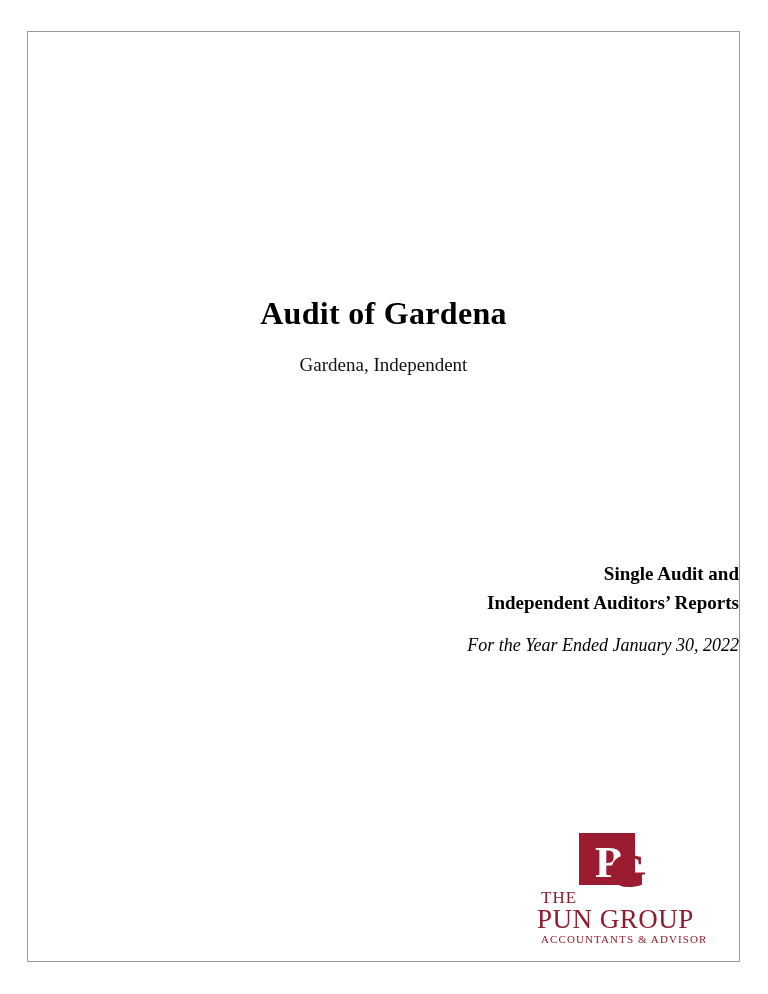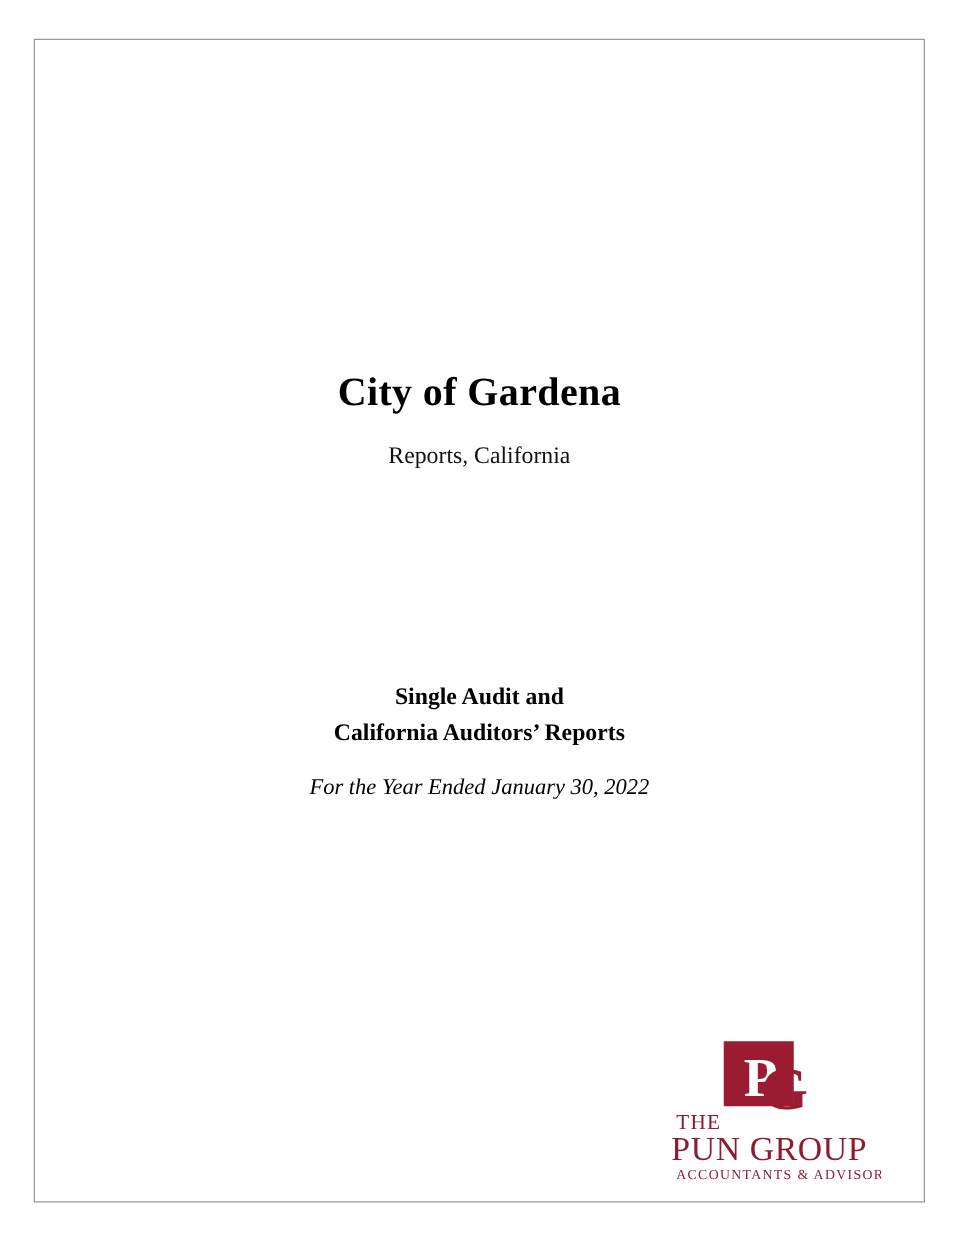--- a/index.html
+++ b/index.html
@@ -56,23 +56,23 @@
   .doc-subtitle {
     margin-top: 22px;
     font-family: "Liberation Serif", serif;
     font-size: 19px;
     line-height: 1.2;
     color: #111111;
   }
   .report-block {
     position: absolute;
     left: 0;
-    top: 512px;
+    top: 528px;
     width: 711px;
-    text-align: center;
+    text-align: right;
   }
   .report-line {
     font-family: "Liberation Serif", serif;
     font-weight: bold;
     font-size: 19px;
     line-height: 1.5;
     color: #000000;
   }
   .period-line {
     margin-top: 18px;
@@ -96,27 +96,27 @@
 </style>
 </head>
 <body>
 
 <div class="page">
   <div class="page-border"></div>
 
   <div class="content">
 
     <div class="title-block">
-      <div class="doc-title">City of Gardena</div>
-      <div class="doc-subtitle">Reports, California</div>
+      <div class="doc-title">Audit of Gardena</div>
+      <div class="doc-subtitle">Gardena, Independent</div>
     </div>
 
     <div class="report-block">
       <div class="report-line">Single Audit and</div>
-      <div class="report-line">California Auditors’ Reports</div>
+      <div class="report-line">Independent Auditors’ Reports</div>
       <div class="period-line">For the Year Ended January 30, 2022</div>
     </div>
 
     <div class="logo-wrap">
       <svg class="logo-svg" viewBox="0 0 170 118" xmlns="http://www.w3.org/2000/svg">
         <rect x="44" y="2" width="56" height="52" fill="#9B1B30"></rect>
         <text x="60" y="46" font-family="Liberation Serif, serif" font-size="44" font-weight="bold" fill="#ffffff">P</text>
         <text x="74" y="56" font-family="Liberation Serif, serif" font-size="48" font-weight="bold" fill="#9B1B30">G</text>
         <text x="6" y="72" font-family="Liberation Serif, serif" font-size="17" fill="#8E1C2E" letter-spacing="1">THE</text>
         <text x="2" y="97" font-family="Liberation Serif, serif" font-size="27" fill="#8E1C2E" letter-spacing="0.5">PUN GROUP</text>

